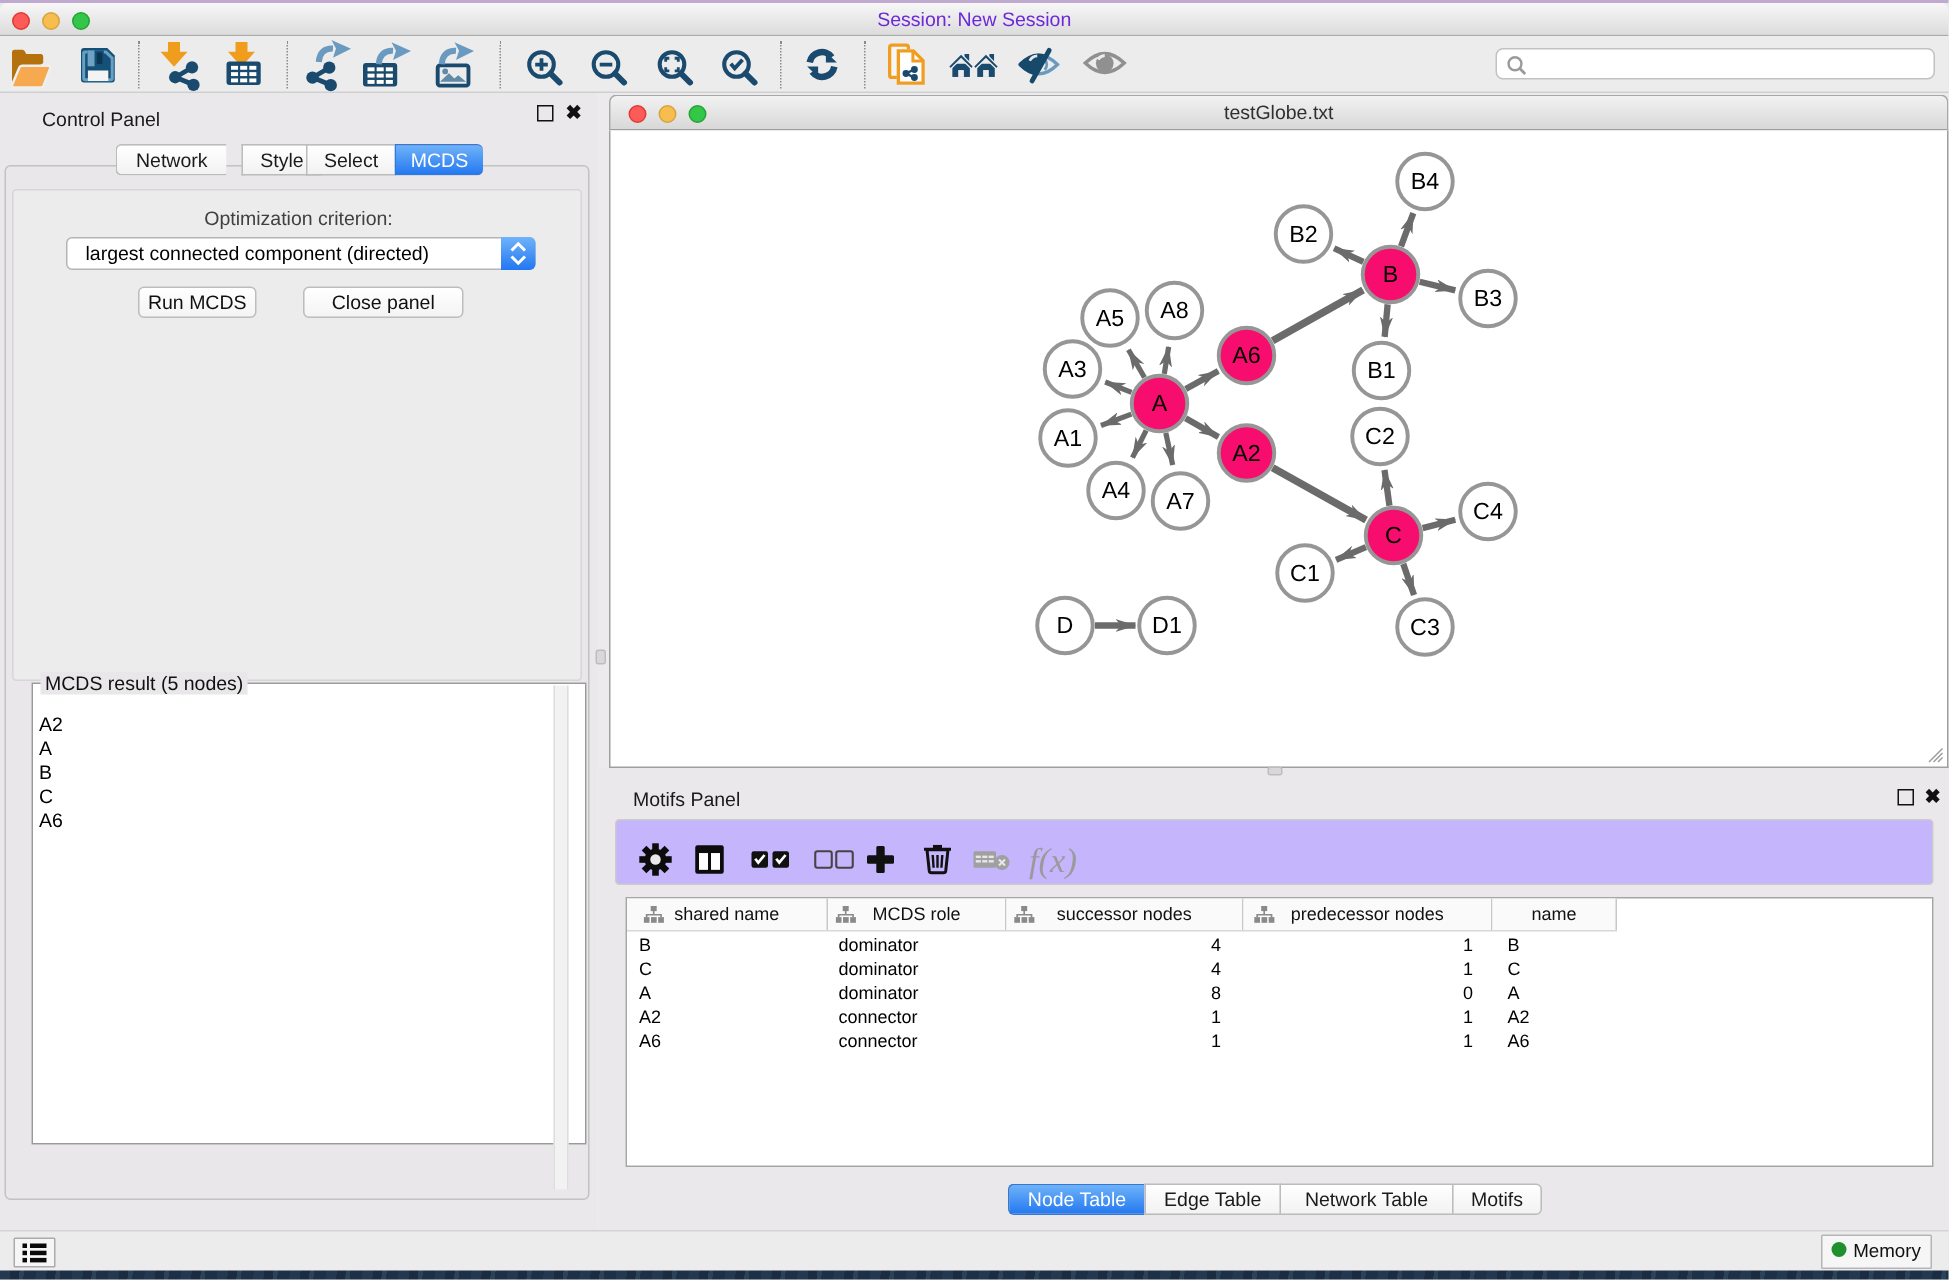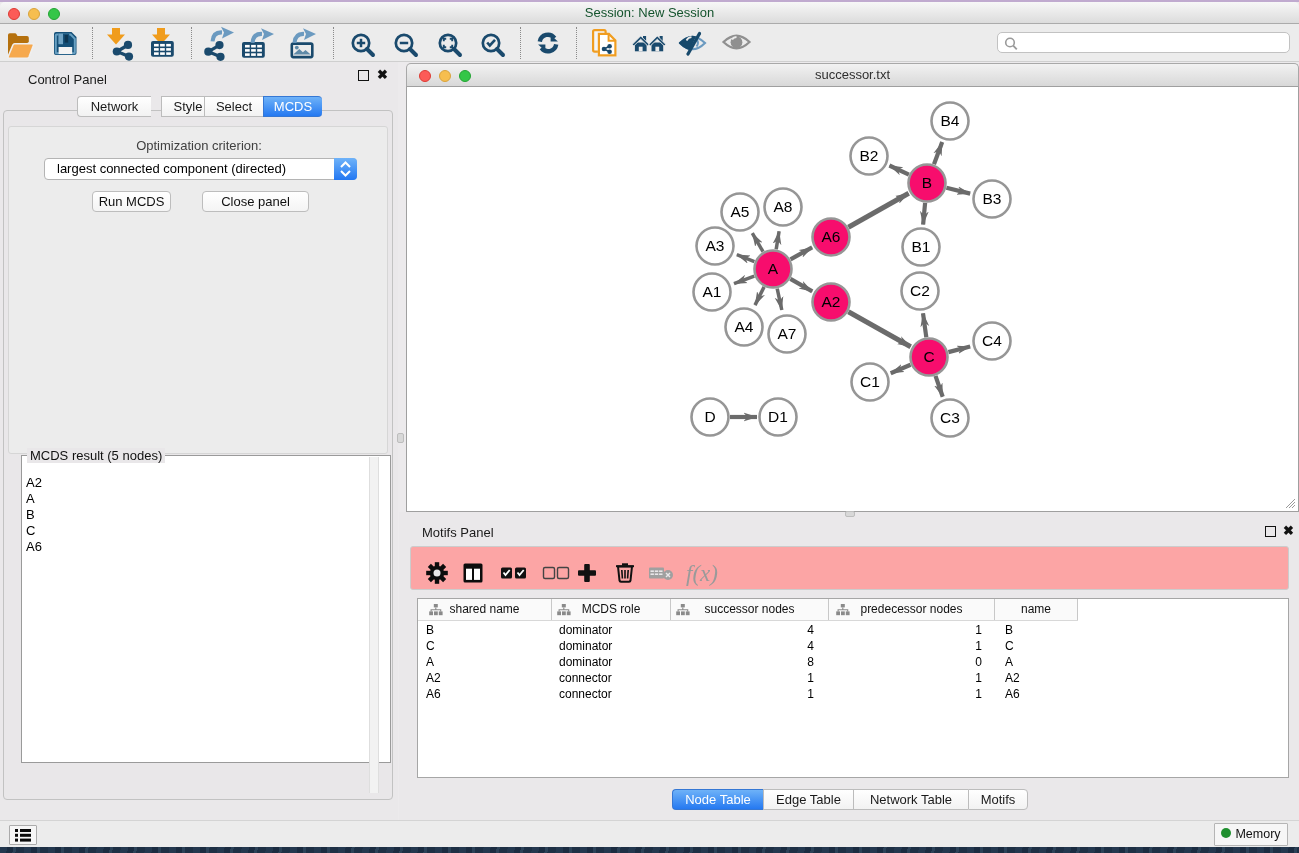--- a/index.html
+++ b/index.html
@@ -4,21 +4,21 @@
 <style>
 * { margin:0; padding:0; box-sizing:border-box; }
 html,body { width:1299px; height:853px; overflow:hidden; font-family:"Liberation Sans", sans-serif; background:#eceaec; }
 .abs { position:absolute; }
 #topstrip { left:0; top:0; width:1299px; height:2px; background:#c0aacf; }
 #titlebar { left:0; top:2px; width:1299px; height:22px; background:linear-gradient(#f7f7f7,#dcdcdc); border-bottom:1px solid #ababab; border-radius:5px 5px 0 0; }
 .tl { position:absolute; width:12px; height:12px; border-radius:50%; top:6px; }
 #titlebar .t1 { left:8px;  background:#fc5b57; border:1px solid #dd3b34; }
 #titlebar .t2 { left:28px; background:#f6be4f; border:1px solid #d9a33b; }
 #titlebar .t3 { left:48px; background:#34c648; border:1px solid #23a433; }
-#titletext { left:0; top:5px; width:1299px; text-align:center; font-size:13px; color:#14532d; }
+#titletext { left:0; top:5px; width:1299px; text-align:center; font-size:13px; color:#6d28d9; }
 #toolbar { left:0; top:24px; width:1299px; height:38px; background:#ececec; border-bottom:1px solid #cfcfcf; }
 .sep { position:absolute; top:3px; height:32px; width:0; border-left:1px dotted #8a8a8a; }
 #searchbox { position:absolute; left:997px; top:8px; width:293px; height:21px; background:#fff; border:1px solid #c2c2c2; border-radius:5px; }
 
 #cpanel { left:0; top:62px; width:398px; height:758px; background:#eae8ea; }
 .ptitle { position:absolute; font-size:13px; color:#1a1a1a; }
 .wbtn { position:absolute; top:71px; font-size:13px; color:#111; }
 .tabs { position:absolute; font-size:13px; z-index:5; }
 .tab { position:absolute; top:0; height:21px; background:linear-gradient(#ffffff,#f2f2f2); border:1px solid #bcbcbc; border-right:none; color:#1a1a1a; text-align:center; line-height:20px; }
 .tab.sel { background:linear-gradient(#6eb2f8,#2579f1); color:#fff; border-color:#3577d4; }
@@ -35,21 +35,21 @@
 
 #gwin { left:406px; top:63px; width:893px; height:449px; }
 #gtitle { position:absolute; left:0; top:0; width:893px; height:24px; background:linear-gradient(#f2f2f2,#d8d8d8); border:1px solid #a8a8a8; border-bottom:1px solid #9f9f9f; border-radius:5px 5px 0 0; }
 #gtitle .t1 { left:12px; background:#fc5b57; border:1px solid #dd3b34; }
 #gtitle .t2 { left:32px; background:#f6be4f; border:1px solid #d9a33b; }
 #gtitle .t3 { left:52px; background:#34c648; border:1px solid #23a433; }
 #gtitletext { position:absolute; left:0; top:4px; width:893px; text-align:center; font-size:13px; color:#2f2f2f; }
 #gcanvas { position:absolute; left:0; top:24px; width:893px; height:425px; background:#fff; border:1px solid #9f9f9f; border-top:none; }
 
 #tpanel { left:399px; top:512px; width:900px; height:308px; background:#eae8ea; }
-#ttools { position:absolute; left:11px; top:34px; width:879px; height:44px; background:#fca5a5; border:1px solid #cccccc; border-radius:3px; }
+#ttools { position:absolute; left:11px; top:34px; width:879px; height:44px; background:#c4b5fd; border:1px solid #cccccc; border-radius:3px; }
 #ttable { position:absolute; left:18px; top:86px; width:872px; height:180px; background:#fff; border:1px solid #a6a6a6; }
 .th { position:absolute; top:0; height:21px; border-right:1px solid #c8c8c8; background:#fafafa; font-size:12px; text-align:center; line-height:21px; color:#111; }
 .td { position:absolute; font-size:12px; color:#000; height:16px; line-height:16px; }
 .btabs { position:absolute; top:277px; font-size:13px; }
 
 #statusbar { left:0; top:820px; width:1299px; height:27px; background:#ececec; border-top:1px solid #d4d4d4; }
 #listbtn { position:absolute; left:9px; top:4px; width:28px; height:20px; background:#f6f6f6; border:1px solid #ababab; border-radius:1px; }
 #membtn { position:absolute; left:1214px; top:2px; width:74px; height:23px; background:#f6f6f6; border:1px solid #b5b5b5; border-radius:1px; font-size:12.5px; text-align:center; line-height:21px; color:#111; }
 #botstrip { left:0; top:847px; width:1299px; height:6px; background:repeating-linear-gradient(97deg,#24384f 0 7px,#1b2c41 7px 13px,#2c4258 13px 16px,#1e3045 16px 24px); }
 svg { position:absolute; }
@@ -236,21 +236,21 @@
       <div id="fsscroll"></div>
     </div>
   </div>
 </div>
 <div id="gwin" class="abs">
   <div id="gtitle">
     <div class="tl t1"></div>
       <div class="tl t2"></div>
       <div class="tl t3"></div>
   </div>
-  <div id="gtitletext">successor.txt</div>
+  <div id="gtitletext">testGlobe.txt</div>
   <div id="gcanvas">
     <svg width="891" height="423" viewBox="0 0 891 423">
       <defs>
         <marker id="ah" markerWidth="20" markerHeight="12" refX="13" refY="5" orient="auto" markerUnits="userSpaceOnUse">
           <path d="M-0.5,0.6 L13.5,5 L-0.5,9.4 L3.6,5 Z" fill="#6b6b6b"></path>
         </marker>
       </defs>
       <g stroke="#6b6b6b">
       <line x1="356.0" y1="164.7" x2="345.3" y2="146.2" stroke-width="3.5" marker-end="url(#ah)"></line>
       <line x1="369.2" y1="162.3" x2="372.1" y2="144.2" stroke-width="3.5" marker-end="url(#ah)"></line>

